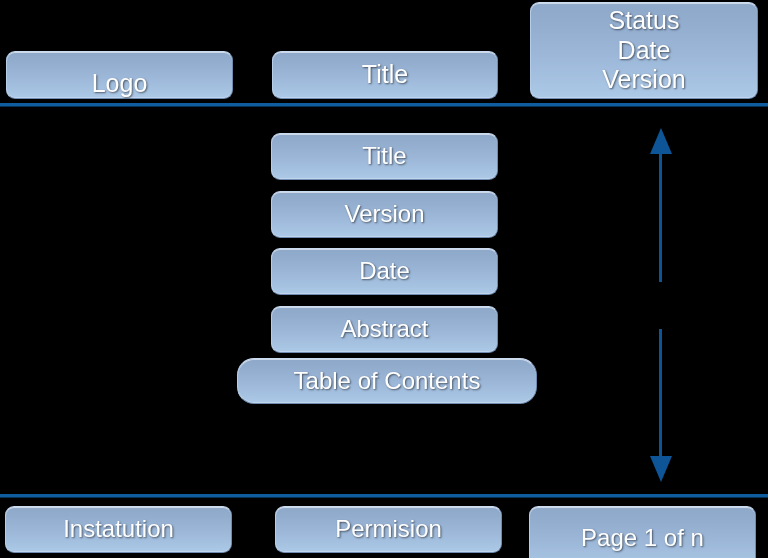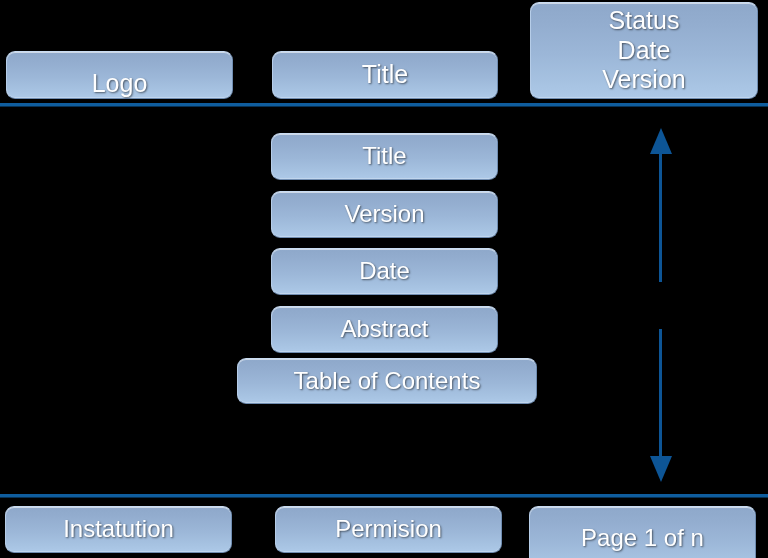--- a/index.html
+++ b/index.html
@@ -100,21 +100,21 @@
   </div>
 
   <div class="box" style="left:271px; top:248px; width:227px; height:47px; font-size:24px;">
     <span class="line">Date</span>
   </div>
 
   <div class="box" style="left:271px; top:306px; width:227px; height:47px; font-size:24px;">
     <span class="line">Abstract</span>
   </div>
 
-  <div class="box" style="left:237px; top:358px; width:300px; height:46px; font-size:24px;">
+  <div class="box" style="left:237px; top:358px; width:300px; height:46px; font-size:24px;border-radius:17px;">
     <span class="line">Table of Contents</span>
   </div>
 
   <div class="arrow-wrap" style="left:650px; top:128px; width:22px; height:354px;">
     <div class="arrow-head up" style="left:0px; top:0px;"></div>
     <div class="arrow-shaft" style="left:9px; top:24px; height:130px;"></div>
     <div class="arrow-shaft" style="left:9px; top:201px; height:128px;"></div>
     <div class="arrow-head down" style="left:0px; top:328px;"></div>
   </div>
 

